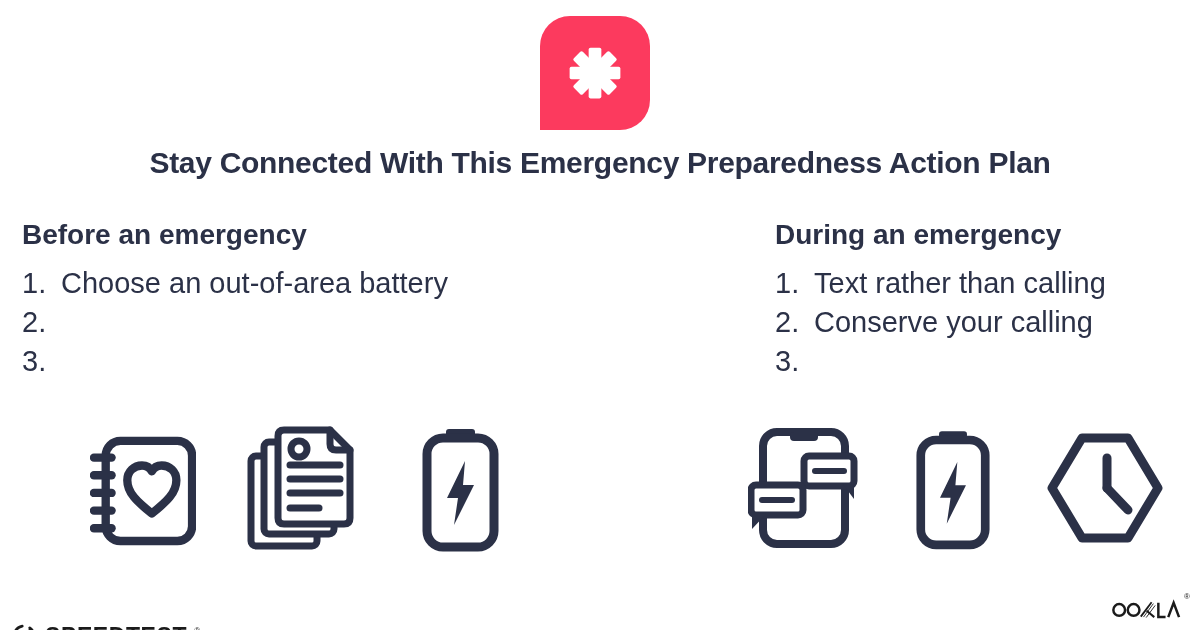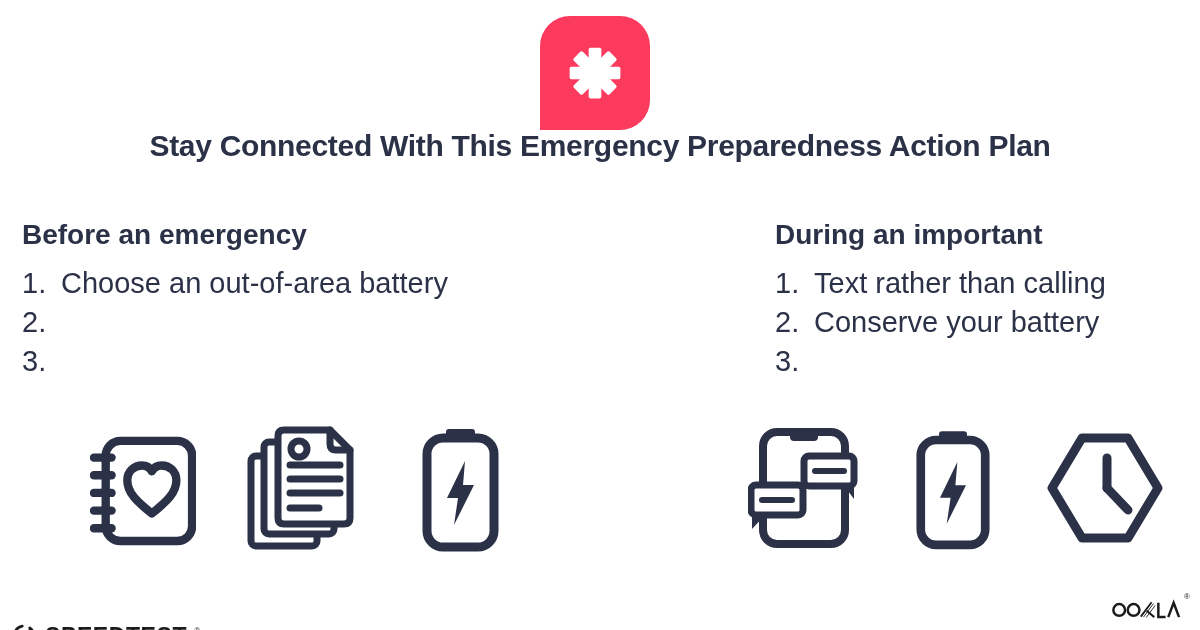--- a/index.html
+++ b/index.html
@@ -10,21 +10,21 @@
   }
   
   .logo-badge {
     position:absolute; left:540px; top:16px; width:110px; height:114px;
     background:var(--pink,#FC3A5E);
     border-radius:30px 30px 30px 0;
     display:flex; align-items:center; justify-content:center;
   }
   
   .title {
-    position:absolute; left:0; right:0; top:128px; margin:0;
+    position:absolute; left:0; right:0; top:145px; margin:0;
     text-align:center; font-size:30px; line-height:36px; font-weight:700;
     letter-spacing:-0.3px; color:var(--navy,#2B3147);
   }
   
   .col { position:absolute; top:216px; }
   .col-before { left:22px; width:720px; }
   .col-during { left:775px; width:420px; }
   .col h2 { margin:0 0 11px 0; font-size:28px; line-height:37px; font-weight:700; }
   .col ol { margin:0; padding:0; list-style:none; }
   .col li { display:flex; font-size:29px; line-height:39px; font-weight:400; }
@@ -80,29 +80,29 @@
       <li>
         <span class="num">2.</span>
       </li>
       <li>
         <span class="num">3.</span>
       </li>
     </ol>
   </section>
 
   <section class="col col-during">
-    <h2>During an important</h2>
+    <h2>During an emergency</h2>
     <ol>
       <li>
         <span class="num">1.</span>
         <span>Text rather than calling</span>
       </li>
       <li>
         <span class="num">2.</span>
-        <span>Conserve your battery</span>
+        <span>Conserve your calling</span>
       </li>
       <li>
         <span class="num">3.</span>
       </li>
     </ol>
   </section>
 
   <div class="icn i-notebook" aria-label="contact-notebook-icon">
     <svg viewBox="0 0 108 120" fill="none" stroke="#2B3147" stroke-width="8.5" stroke-linecap="round" stroke-linejoin="round">
       <rect x="16" y="10" width="88" height="102" rx="15"></rect>

